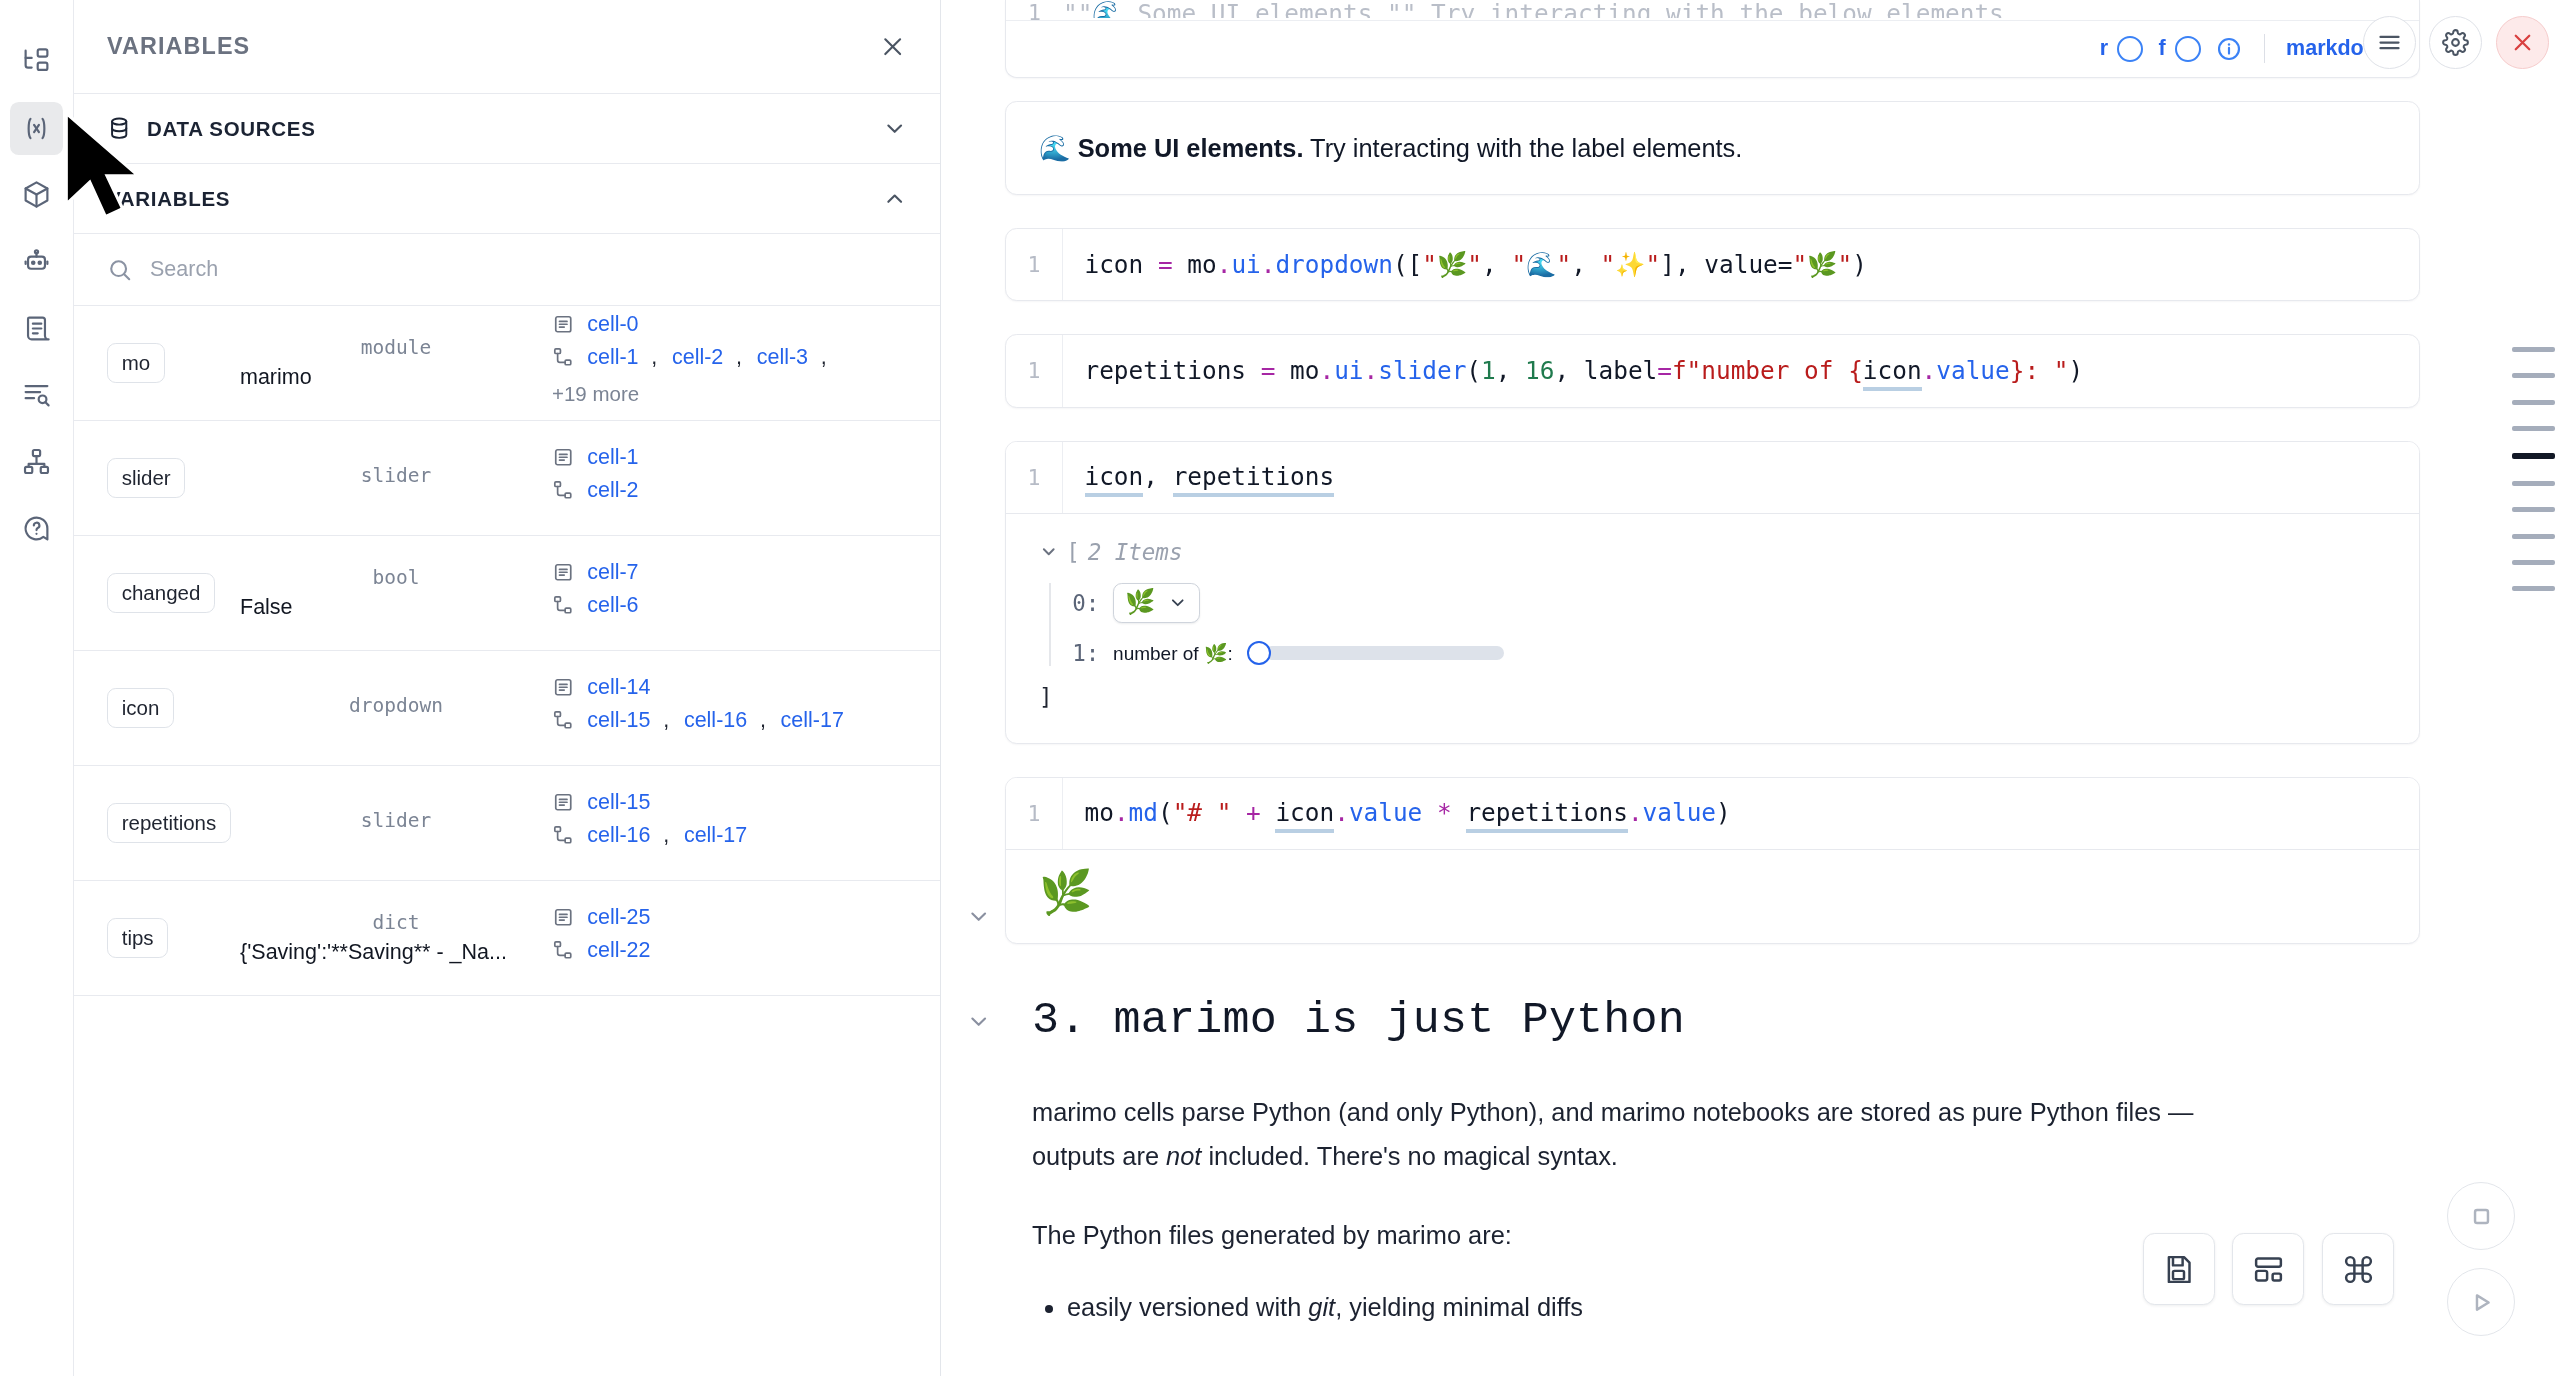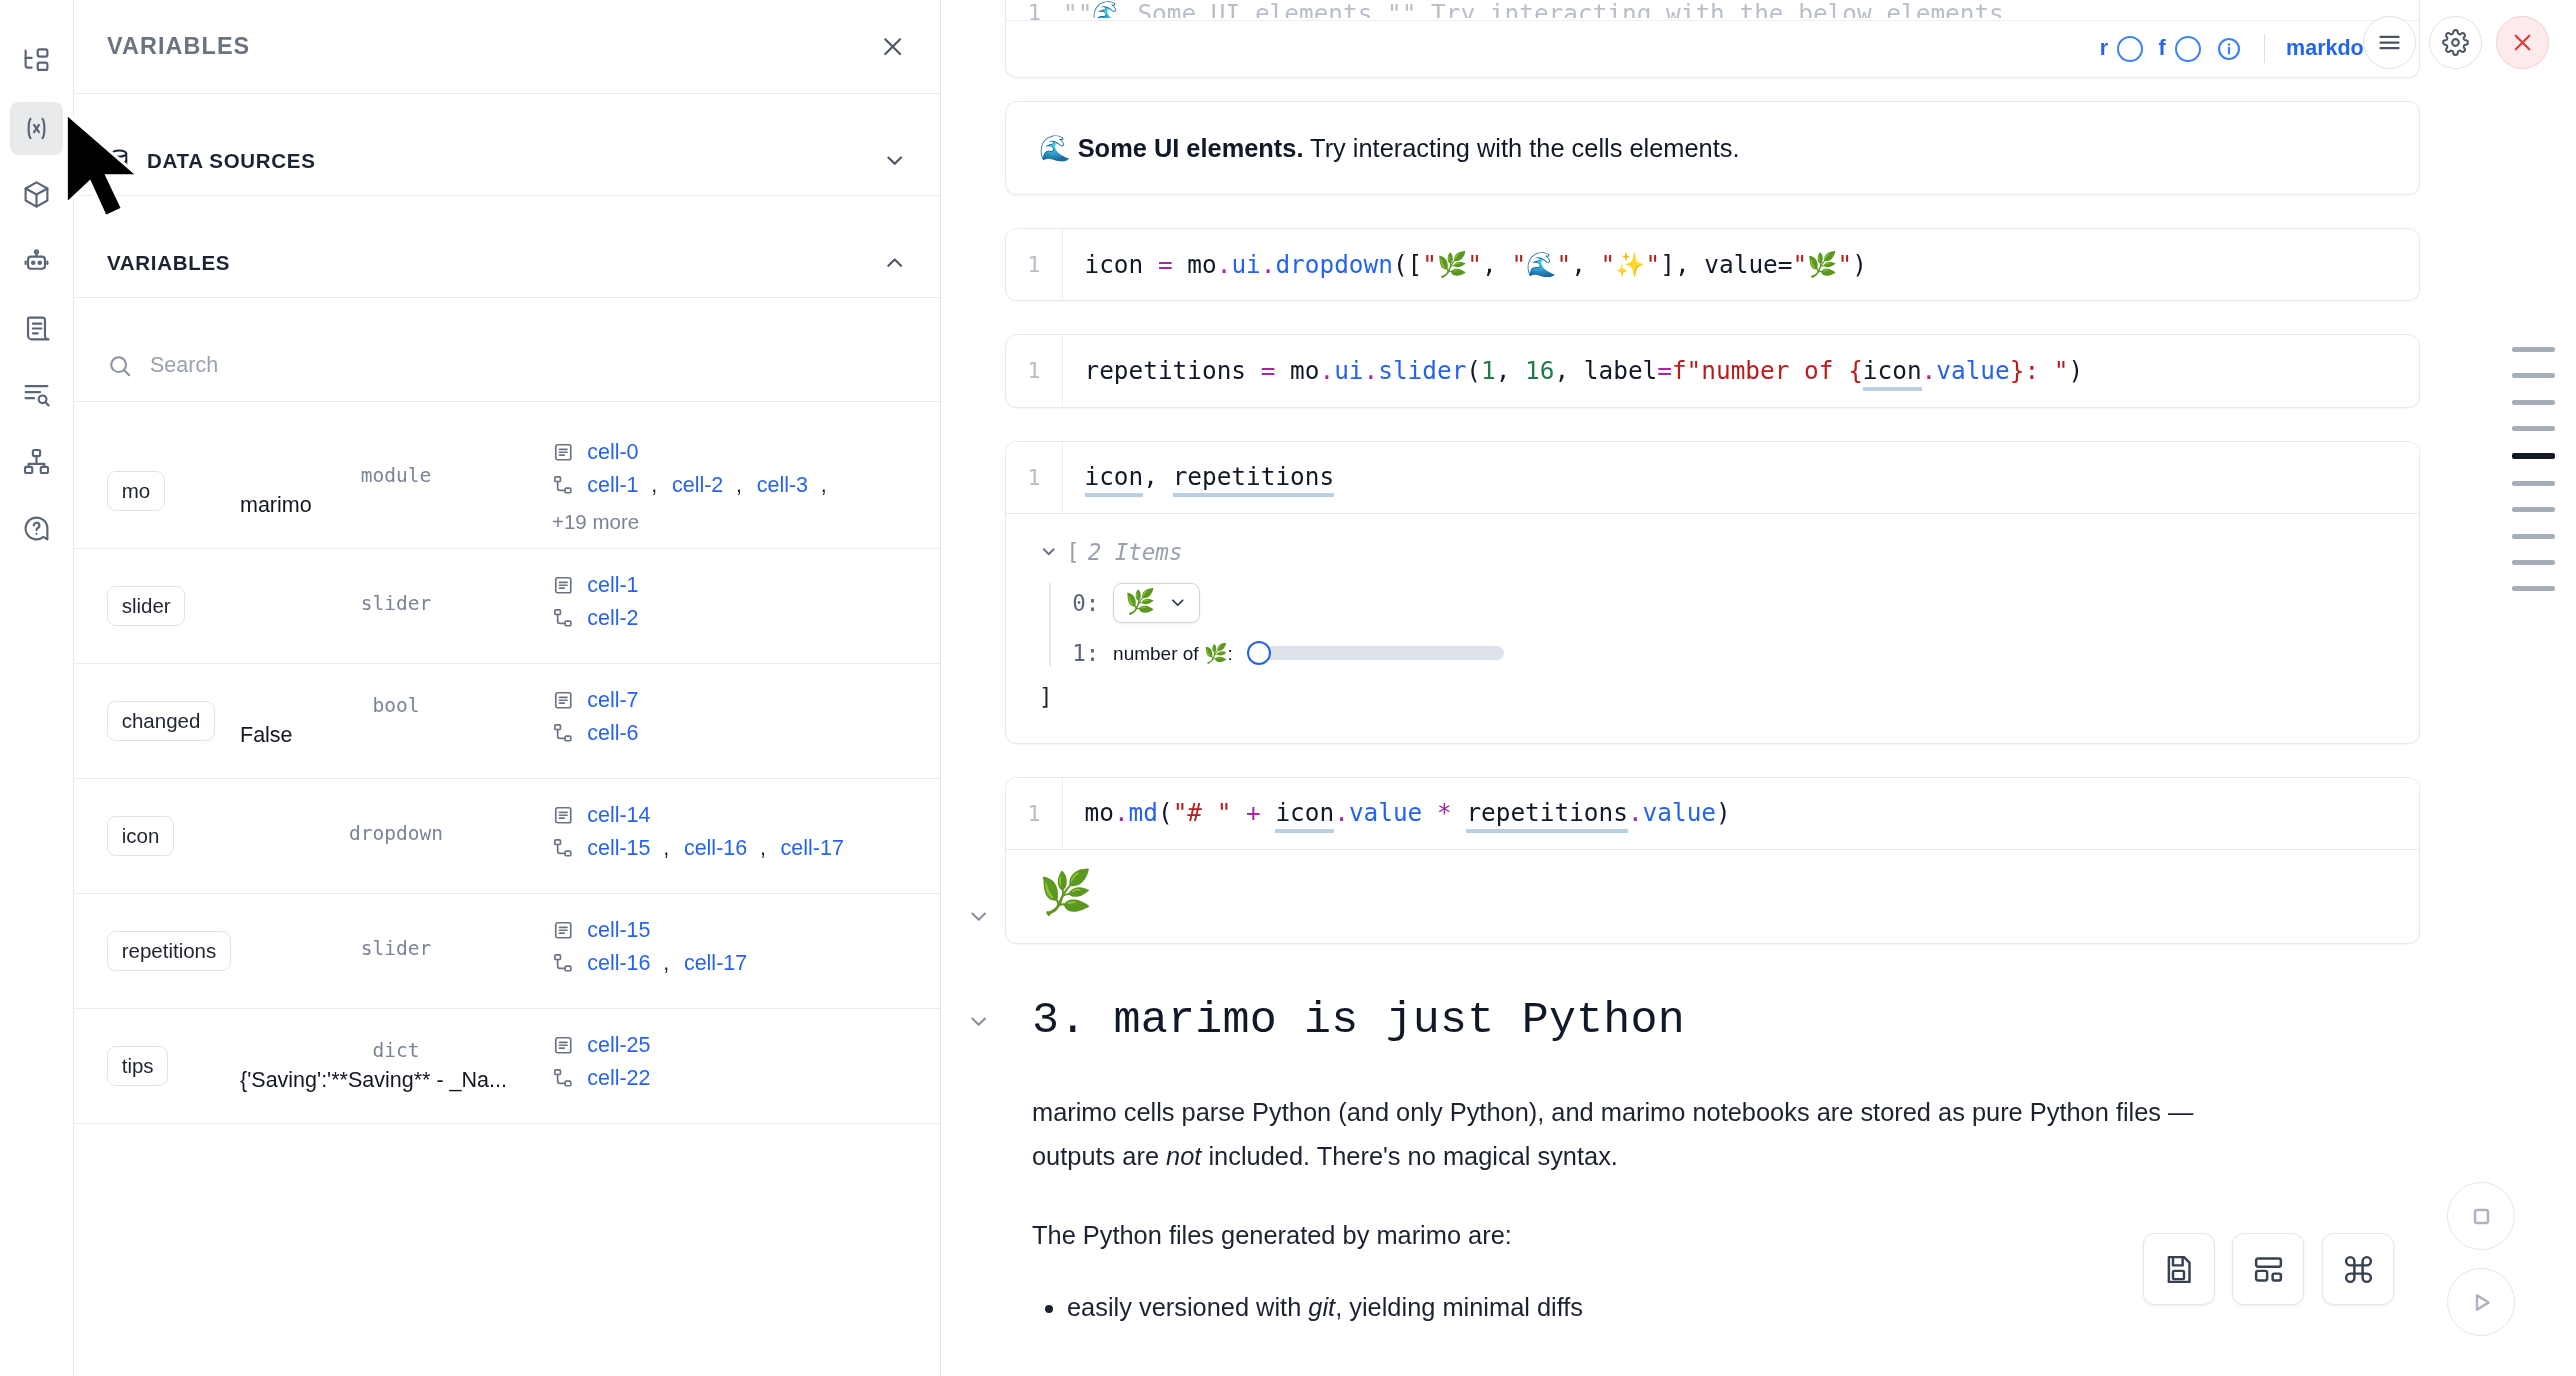--- a/index.html
+++ b/index.html
@@ -28,21 +28,20 @@
   .rail-btn.active { background: #e9eaec; }
   .rail-btn svg { width: 29px; height: 29px; display:block; }
 
   
   .panel {
     width: 867px; flex: 0 0 867px;
     background: #ffffff;
     border-right: 1px solid #e3e6eb;
     display: flex; flex-direction: column;
     height: 1377px;
-    gap: 32px;
   }
   .panel-head {
     height: 94px; flex: 0 0 94px;
     display: flex; align-items: center; justify-content: space-between;
     padding: 0 33px 0 33px;
     border-bottom: 1px solid #e8eaef;
   }
   .panel-title {
     font-size: 23.4px; font-weight: 600; letter-spacing: 1.1px;
     color: #6b7280;
@@ -641,21 +640,21 @@
         <div class="rbtn danger">
           <svg viewBox="0 0 24 24" fill="none" stroke="currentColor" stroke-width="2" stroke-linecap="round">
               <path d="M6 6l12 12M18 6L6 18"></path>
             </svg>
         </div>
       </div>
 
       <div class="outbox" style="margin-top:23.4px;">
         <div class="mdout">
           <span>🌊</span>
-          <b>Some UI elements.</b><span> Try interacting with the cells elements.</span>
+          <b>Some UI elements.</b><span> Try interacting with the label elements.</span>
         </div>
       </div>
     </div>
 
     <div class="cell-wrap" style="margin-top:33px;">
       <div class="codebox">
         <div class="ln">1</div>
         <div class="code"><span>icon </span><span class="tok-op">=</span><span> mo</span><span class="tok-op">.</span><span class="tok-attr">ui</span><span class="tok-op">.</span><span class="tok-fn">dropdown</span><span>([</span><span class="tok-str">"🌿"</span><span>, </span><span class="tok-str">"🌊"</span><span>, </span><span class="tok-str">"✨"</span><span>], value=</span><span class="tok-str">"🌿"</span><span>)</span></div>
       </div>
     </div>

